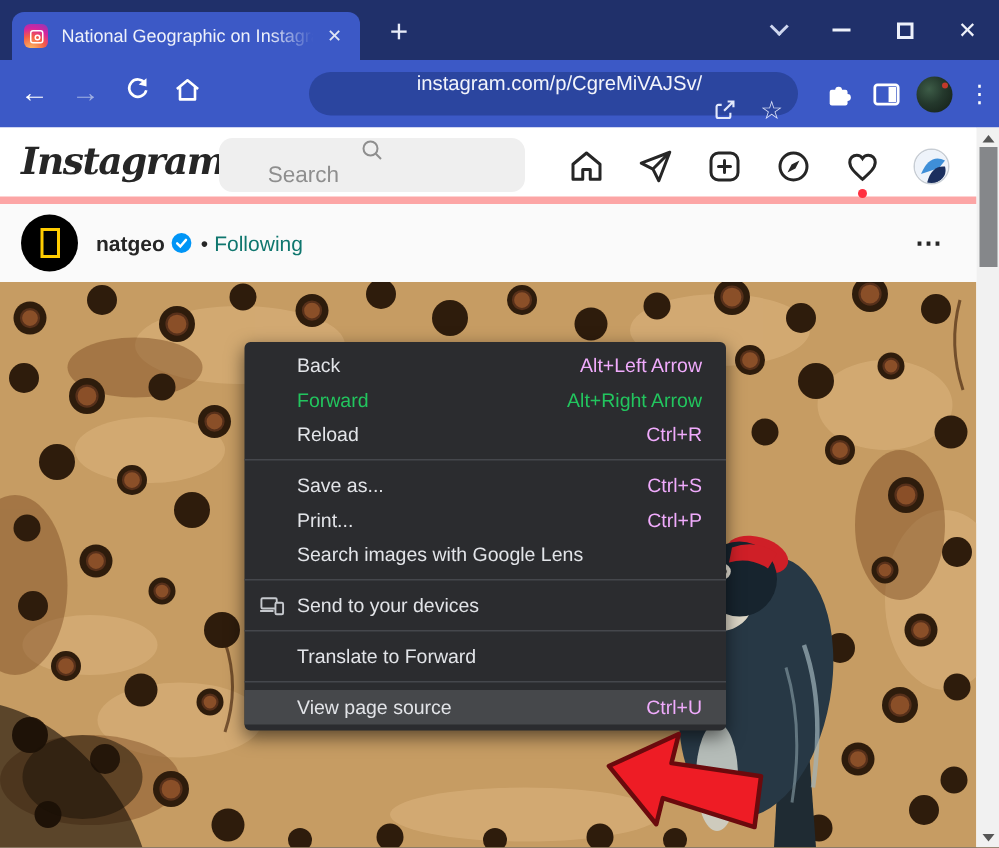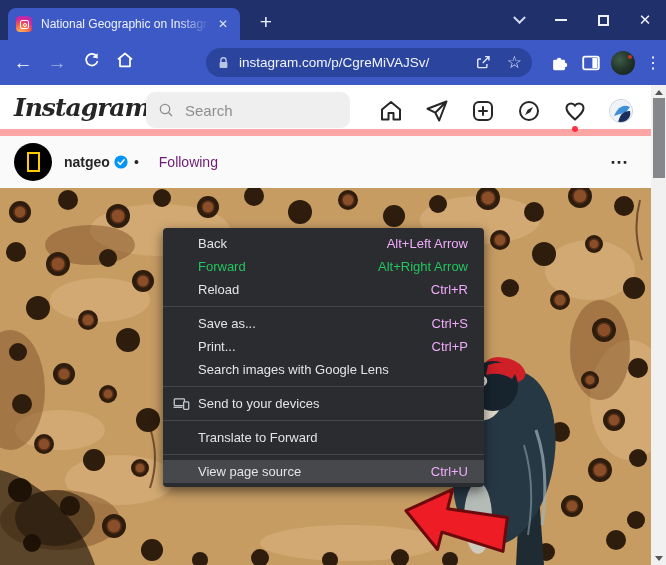--- a/index.html
+++ b/index.html
@@ -30,57 +30,57 @@
   .minline { width:12px; height:2px; background:#eef1fa; }
   .maxbox { width:11px; height:11px; border:2px solid #eef1fa; }
   .closex { color:#eef1fa; font-size:15px; }
 
   
   .toolbar { position:absolute; left:0; top:40px; width:666px; height:45px; background:#3c59c6;
              display:flex; align-items:center; }
   .navbtn { width:34px; text-align:center; font-size:19px; color:#fff; }
   .navbtn.dim { color:#9fafe2; }
   .addressbar { position:absolute; left:206px; top:48px; width:326px; height:29px; background:#2b459f;
-             border-radius:15px; display:flex; align-items:center; padding:0 10px; }
+             border-radius:15px; display:flex; align-items:center; padding:0 10px;flex-direction:column; }
   .url { color:#f2f4fb; font-size:13.5px; margin-left:8px; white-space:nowrap; }
   .pill-icons { margin-left:auto; display:flex; align-items:center; gap:14px; }
   .star { color:#e3e9fb; font-size:17px; }
   .tool-right { position:absolute; right:4px; top:40px; height:45px; display:flex; align-items:center; gap:9px; }
   .browser-avatar { width:24px; height:24px; border-radius:50%;
              background:radial-gradient(circle at 35% 35%, #3d5c47 0%, #24382c 45%, #121c16 100%);
              position:relative; }
   .browser-avatar::after { content:""; position:absolute; right:3px; top:4px; width:4px; height:4px;
              border-radius:50%; background:#c0392b; }
   .kebab { color:#fff; font-size:16px; width:18px; text-align:center; }
 
   
   .ig-header { position:absolute; left:0; top:85px; width:651px; height:51px; background:#fff;
-             border-bottom:7px solid #fca5a5; }
+             border-bottom:5px solid #fca5a5; }
   .wordmark { position:absolute; left:14px; top:8px; font-family:"DejaVu Serif", serif; font-style:italic;
              font-weight:bold; font-size:25px; color:#262626; letter-spacing:-1px; }
   .searchbox { position:absolute; left:146px; top:7px; width:204px; height:36px; background:#efefef;
-             border-radius:9px; display:flex; align-items:center; padding:0 12px; }
+             border-radius:9px; display:flex; align-items:center; padding:0 12px;flex-direction:column; }
   .searchbox input { border:none; outline:none; background:transparent; font-size:15px; color:#262626;
              margin-left:11px; width:150px; font-family:"Liberation Sans", sans-serif; }
   .searchbox input::placeholder { color:#8e8e8e; }
   .ig-nav { position:absolute; right:18px; top:0; height:51px; display:flex; align-items:center; gap:22px; }
   .ig-icon { width:24px; height:24px; position:relative; }
   .heart-dot { position:absolute; left:9px; top:27px; width:6px; height:6px; border-radius:50%; background:#ff3040; }
   .ig-avatar { width:24px; height:24px; border-radius:50%; overflow:hidden; border:1px solid #c7cdd4; }
 
   
   .post-header { position:absolute; left:0; top:136px; width:651px; height:52px; background:#fafafa;
              display:flex; align-items:center; }
   .natgeo-avatar { width:38px; height:38px; border-radius:50%; background:#000; margin-left:14px;
              display:flex; align-items:center; justify-content:center; }
   .natgeo-frame { width:13px; height:20px; border:2.5px solid #fc0; }
   .username { font-size:14px; font-weight:bold; color:#262626; margin-left:12px; }
   .vbadge { margin-left:4px; }
   .hdr-dot { color:#262626; font-size:14px; margin-left:6px; }
-  .following { font-size:14px; color:#701a75; margin-left:20px; font-weight:500;text-align:right; }
+  .following { font-size:14px; color:#0f766e; margin-left:4px; font-weight:500;text-align:right; }
   .more { margin-left:auto; margin-right:22px; color:#262626; font-size:18px; font-weight:bold; letter-spacing:1px; }
 
   
   .photo { position:absolute; left:0; top:188px; width:651px; height:377px; z-index:1; }
 
   
   .cmenu { position:absolute; left:163px; top:228px; width:321px; background:#2b2c2f; border-radius:4px;
              padding:4px 0; z-index:10; box-shadow:0 4px 12px rgba(0,0,0,.55); }
   .row { height:23px; display:flex; align-items:center; padding:0 16px 0 10px; font-size:13px; color:#e2e4e8; }
   .row .islot { width:25px; flex:0 0 25px; display:flex; align-items:center; }

